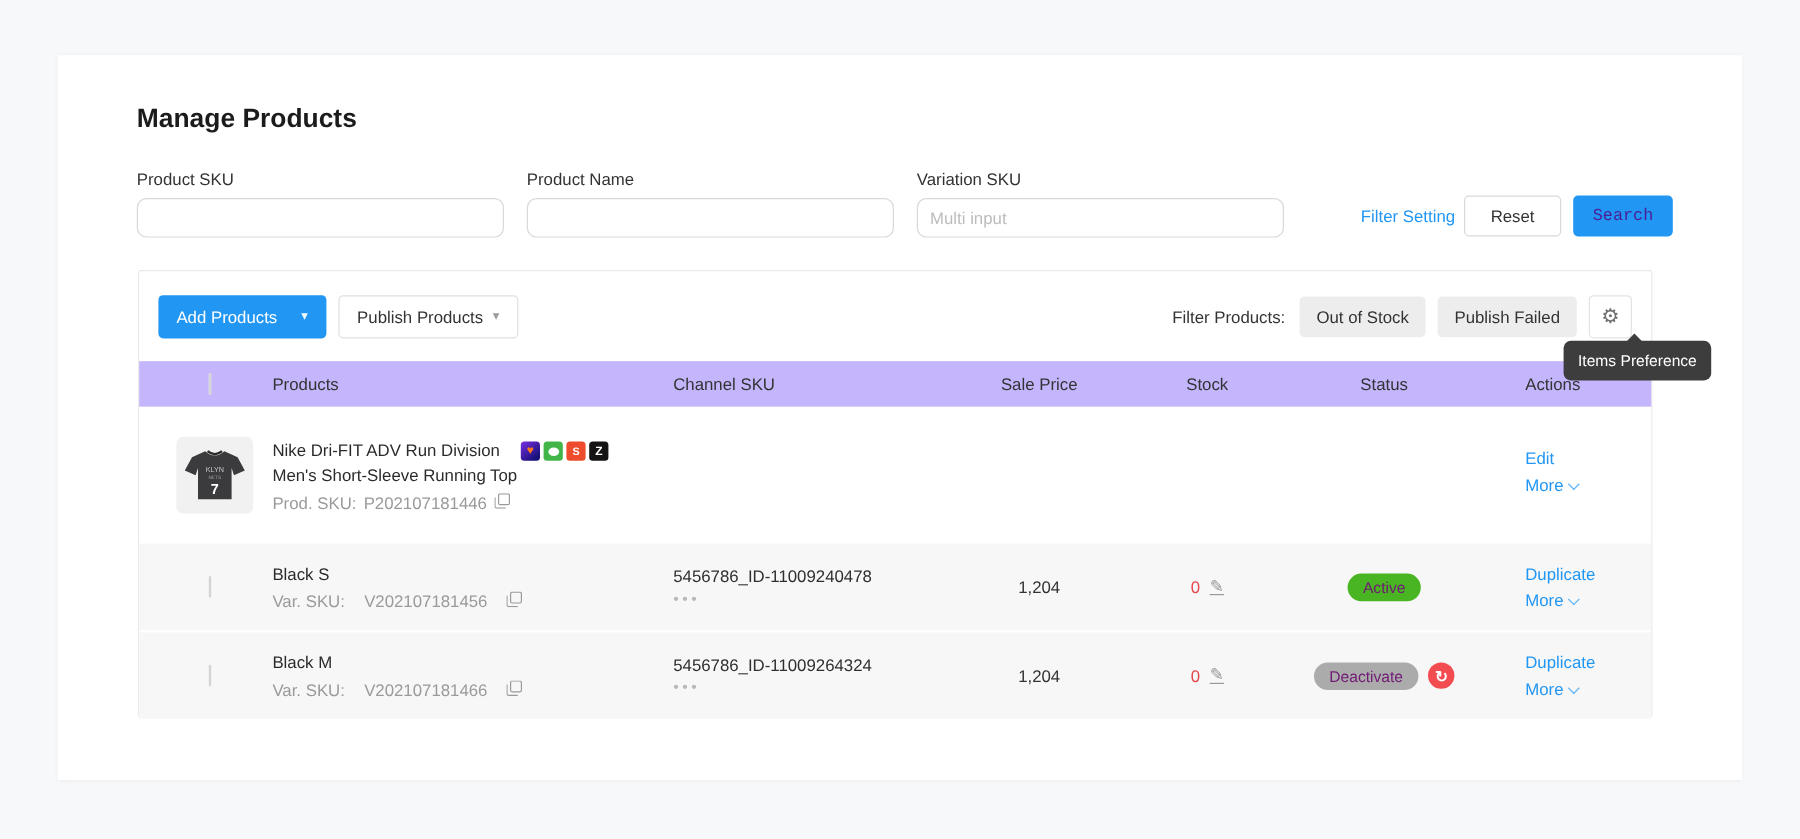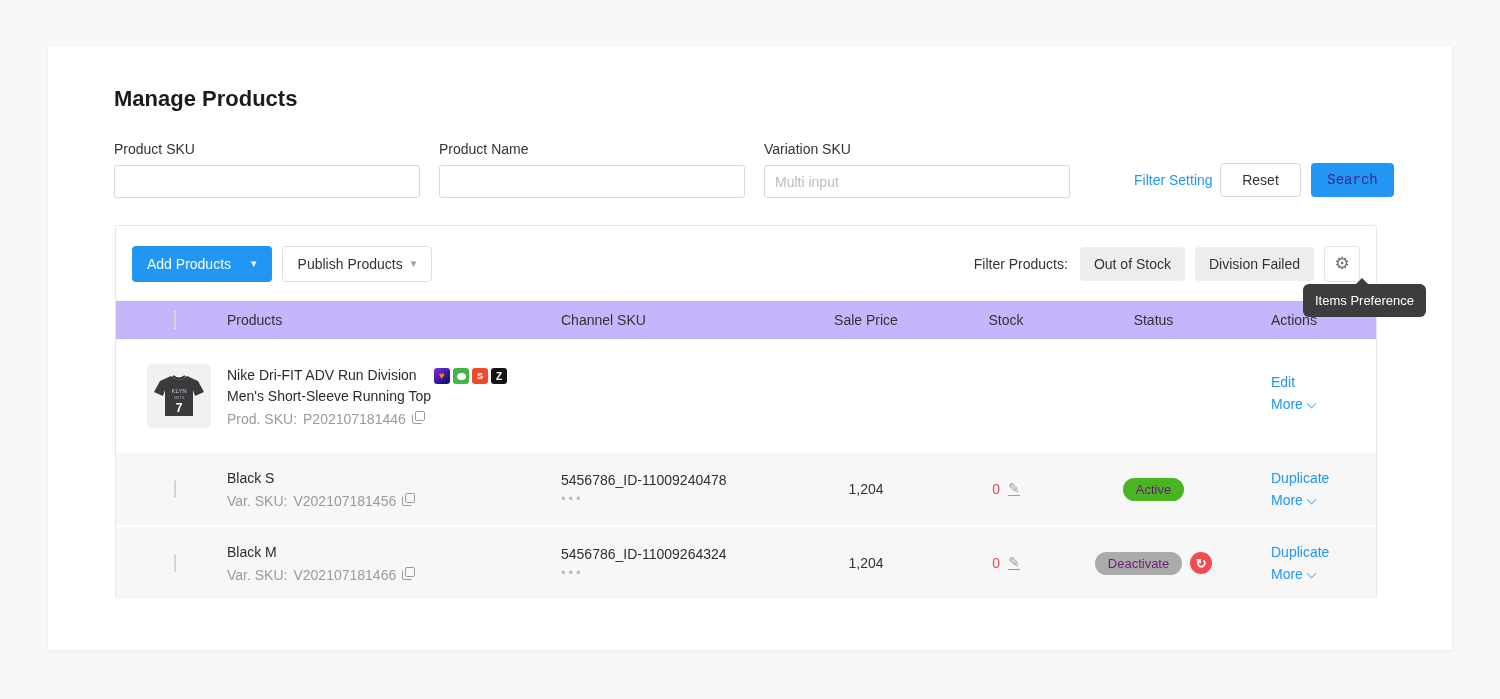--- a/index.html
+++ b/index.html
@@ -5,21 +5,21 @@
   * { margin:0; padding:0; box-sizing:border-box; }
   html,body { width:1500px; height:699px; background:#f6f8f9; font-family:"Liberation Sans",sans-serif; position:relative; overflow:hidden; }
 
   .card { position:absolute; left:48px; top:46px; width:1404px; height:604px; background:#fff; box-shadow:0 1px 4px rgba(0,0,0,.07); }
 
   .page-title { position:absolute; left:66px; top:40px; font-size:22px; font-weight:700; color:#1b1b1b; }
 
   
   .field { position:absolute; top:95px; }
   .field label { display:block; font-size:14px; color:#333; margin-bottom:8px; }
-  .field input { width:306px; height:33px; border:1px solid #d9d9d9; border-radius:3px; padding:3px 10px; font-size:14px; color:#6d28d9; font-family:inherit; outline:none; }
+  .field input { width:306px; height:33px; border:1px solid #d9d9d9; border-radius:8px; padding:3px 10px; font-size:14px; color:#6d28d9; font-family:inherit; outline:none; }
   .field input::placeholder { color:#bcbcbc; }
   .f1 { left:66px; } .f2 { left:391px; } .f3 { left:716px; }
 
   .filter-setting { position:absolute; left:1086px; top:126px; font-size:14px; color:#2196f3; cursor:pointer; }
   .btn-reset { position:absolute; left:1172px; top:117px; width:81px; height:34px; background:#fff; border:1px solid #d9d9d9; border-radius:4px; font-size:14px; color:#333; font-family:inherit; cursor:pointer; }
   .btn-search { position:absolute; left:1263px; top:117px; width:83px; height:34px; background:#2196f3; border:none; border-radius:4px; font-size:14px; color:#4c1d95; font-family:Liberation Mono, monospace; cursor:pointer; }
 
   
   .panel { position:absolute; left:67px; top:179px; width:1262px; height:373px; border:1px solid #e9e9e9; border-radius:2px; background:#fff; }
 
@@ -57,21 +57,21 @@
 
   .actions-stack { display:flex; flex-direction:column; gap:6px; font-size:14px; }
   .link { color:#2196f3; cursor:pointer; }
   .chev { display:inline-block; width:7px; height:7px; border-right:1.5px solid #63b5f6; border-bottom:1.5px solid #63b5f6; transform:rotate(45deg); margin-left:5px; vertical-align:2px; }
   .row-product .actions-abs { position:absolute; left:1155px; top:35px; }
 
   
   .row-var { position:absolute; left:0; width:1260px; height:72px; background:#f7f7f8; font-size:14px; color:#333; }
   .rv1 { top:227px; } .rv2 { top:301px; }
   .var-name { margin-bottom:7px; color:#2b2b2b; }
-  .var-sku { color:#9a9a9a; display:flex; align-items:flex-end; gap:6px; }
+  .var-sku { color:#9a9a9a; display:flex; align-items:flex-end; gap:16px; }
   .chan-sku { color:#2f2f2f; }
   .dots { color:#b9b9b9; font-size:13px; letter-spacing:3px; margin-top:3px; cursor:pointer; }
   .stock-cell { display:flex; align-items:center; justify-content:center; gap:8px; }
   .stock-num { color:#e5484d; }
   .pencil { font-size:14px; color:#9a9a9a; border-bottom:1.5px solid #9a9a9a; line-height:13px; display:inline-block; cursor:pointer; }
   .status-cell { display:flex; align-items:center; justify-content:center; gap:8px; }
   .pill { padding:4px 13px; border-radius:13px; font-size:13px; color:#701a75; }
   .pill-active { background:#49b522; }
   .pill-deactivate { background:#ababab; }
   .sync-fail { width:22px; height:22px; border-radius:50%; background:#f24c50; color:#fff; font-size:13px; font-weight:700; display:flex; align-items:center; justify-content:center; cursor:pointer; }
@@ -111,21 +111,21 @@
         <span>Add Products</span>
         <span class="caret">▾</span>
       </button>
       <button class="btn-publish">
         <span>Publish Products</span>
         <span class="caret">▾</span>
       </button>
       <div class="toolbar-right">
         <span class="filter-products-label">Filter Products:</span>
         <button class="btn-gray">Out of Stock</button>
-        <button class="btn-gray">Division Failed</button>
+        <button class="btn-gray">Publish Failed</button>
         <button class="btn-gear">
             <span>⚙</span>
           </button>
       </div>
     </div>
 
     <div class="thead grid-cols">
       <div><span class="checkbox"></span></div>
       <div>Products</div>
       <div>Channel SKU</div>

